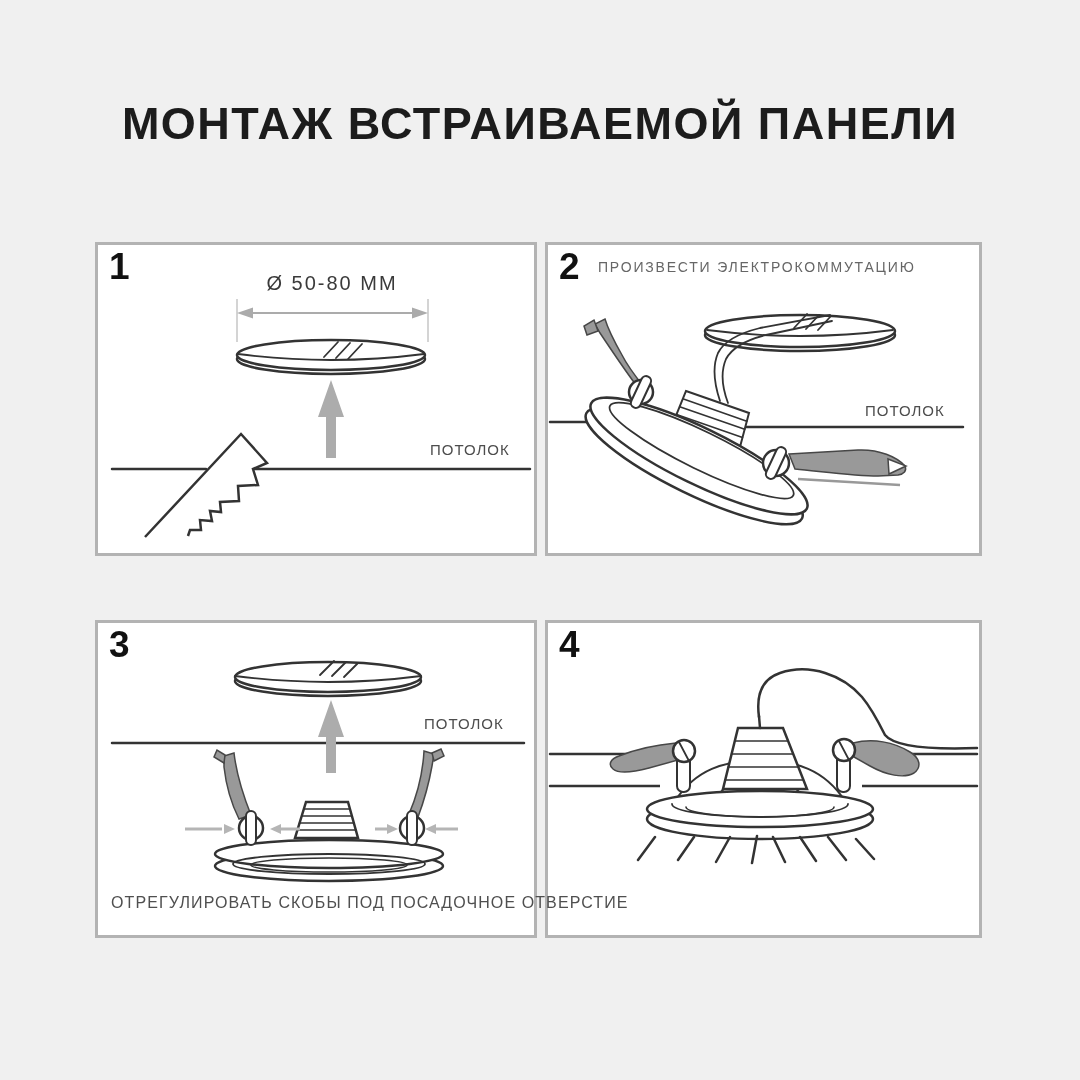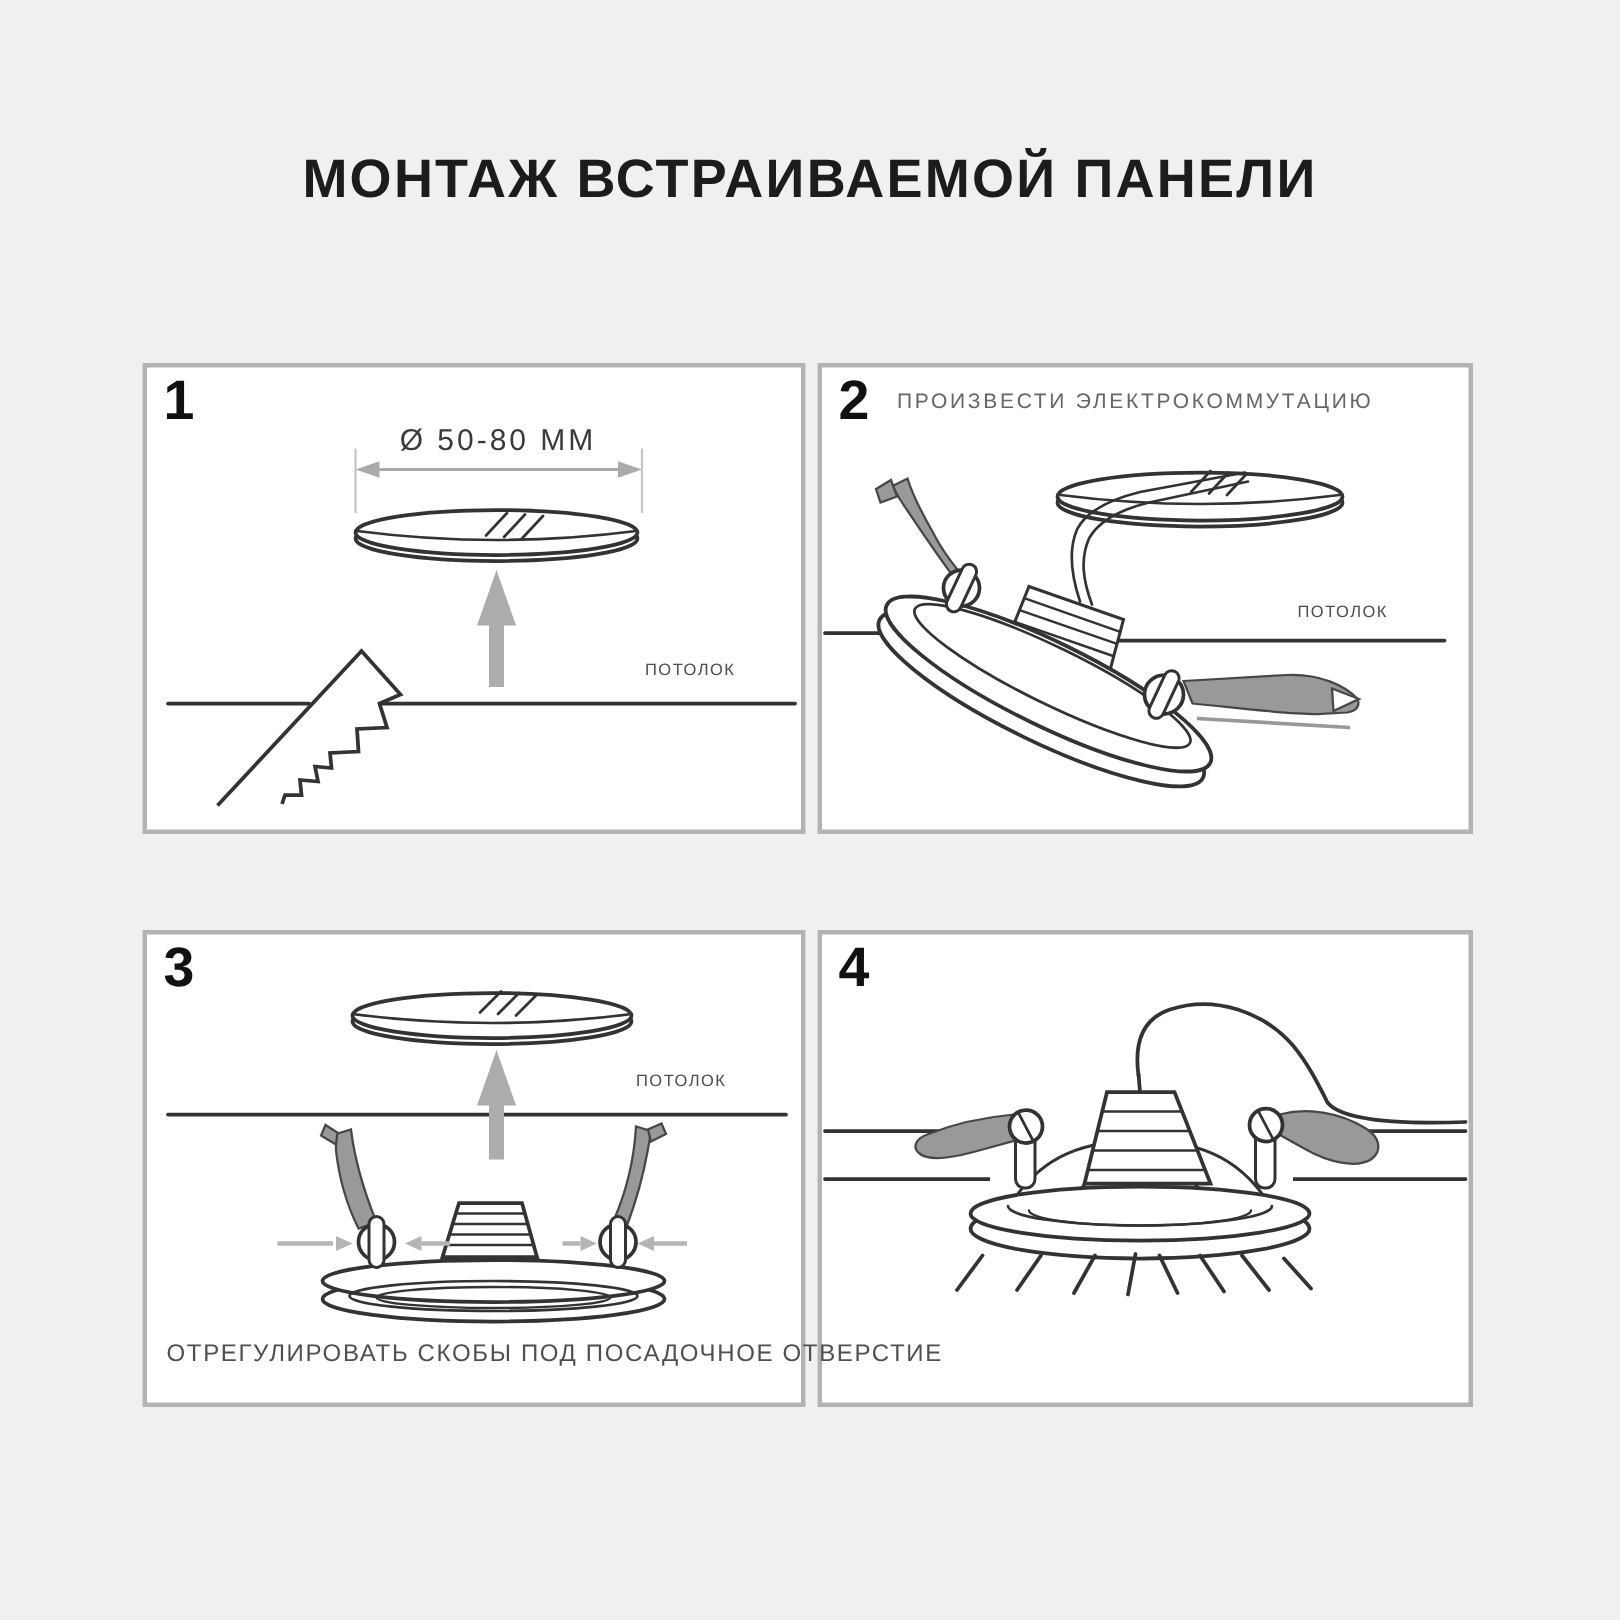--- a/index.html
+++ b/index.html
@@ -11,21 +11,21 @@
   }
   *{margin:0;padding:0;box-sizing:border-box;}
   html,body{width:1080px;height:1080px;}
   body{
     background:var(--background);
     font-family:"Liberation Sans", sans-serif;
     position:relative; overflow:hidden;
   }
   .title{
     position:absolute; left:0; top:98px; width:1080px;
-    text-align:center; font-size:36px; font-weight:700;
+    text-align:center; font-size:45px; font-weight:700;
     letter-spacing:1.5px; color:var(--title-color);
   }
   .panel{
     position:absolute; background:var(--panel-bg);
     border:3px solid var(--panel-border);
   }
   .panel svg{position:absolute; left:0; top:0; width:100%; height:100%; display:block;}
   #p1{left:95px; top:242px; width:442px; height:314px;}
   #p2{left:545px; top:242px; width:437px; height:314px;}
   #p3{left:95px; top:620px; width:442px; height:318px;}
@@ -37,28 +37,28 @@
   .caption{
     position:absolute; font-size:14px; color:var(--caption-gray);
     letter-spacing:1.8px; z-index:2; white-space:nowrap;
   }
   #p2 .caption{left:50px; top:14px;}
   .footnote{
     position:absolute; left:13px; top:271px; font-size:16px;
     color:#4f4f4f; letter-spacing:1.1px; z-index:2; white-space:nowrap;
   }
   .ceiling-label{
-    position:absolute; font-size:11px; color:var(--label-gray);
+    position:absolute; font-size:15px; color:var(--label-gray);
     letter-spacing:1px; z-index:2; white-space:nowrap;
   }
   #p1 .ceiling-label{left:332px; top:196px;}
   #p2 .ceiling-label{left:317px; top:157px;}
   #p3 .ceiling-label{left:326px; top:92px;}
   .dim-label{
-    position:absolute; left:84px; top:38px; width:300px; text-align:center;
+    position:absolute; left:84px; top:27px; width:300px; text-align:center;
     font-size:20px; letter-spacing:2px; color:#3a3a3a; z-index:2; white-space:nowrap;
   }
   
   .ln{stroke:var(--ink); fill:none; stroke-width:2.5; stroke-linecap:round;}
   .ln18{stroke:var(--ink); fill:none; stroke-width:1.8; stroke-linecap:round;}
   .ln16{stroke:var(--ink); fill:none; stroke-width:1.6; stroke-linecap:round;}
   .wf{fill:var(--panel-bg); stroke:var(--ink); stroke-width:2.5;}
   .wf2{fill:var(--panel-bg); stroke:var(--ink); stroke-width:2;}
   .gf{fill:var(--clip-gray); stroke:var(--clip-outline); stroke-width:1.5;}
   .ag{fill:var(--arrow-gray); stroke:none;}

